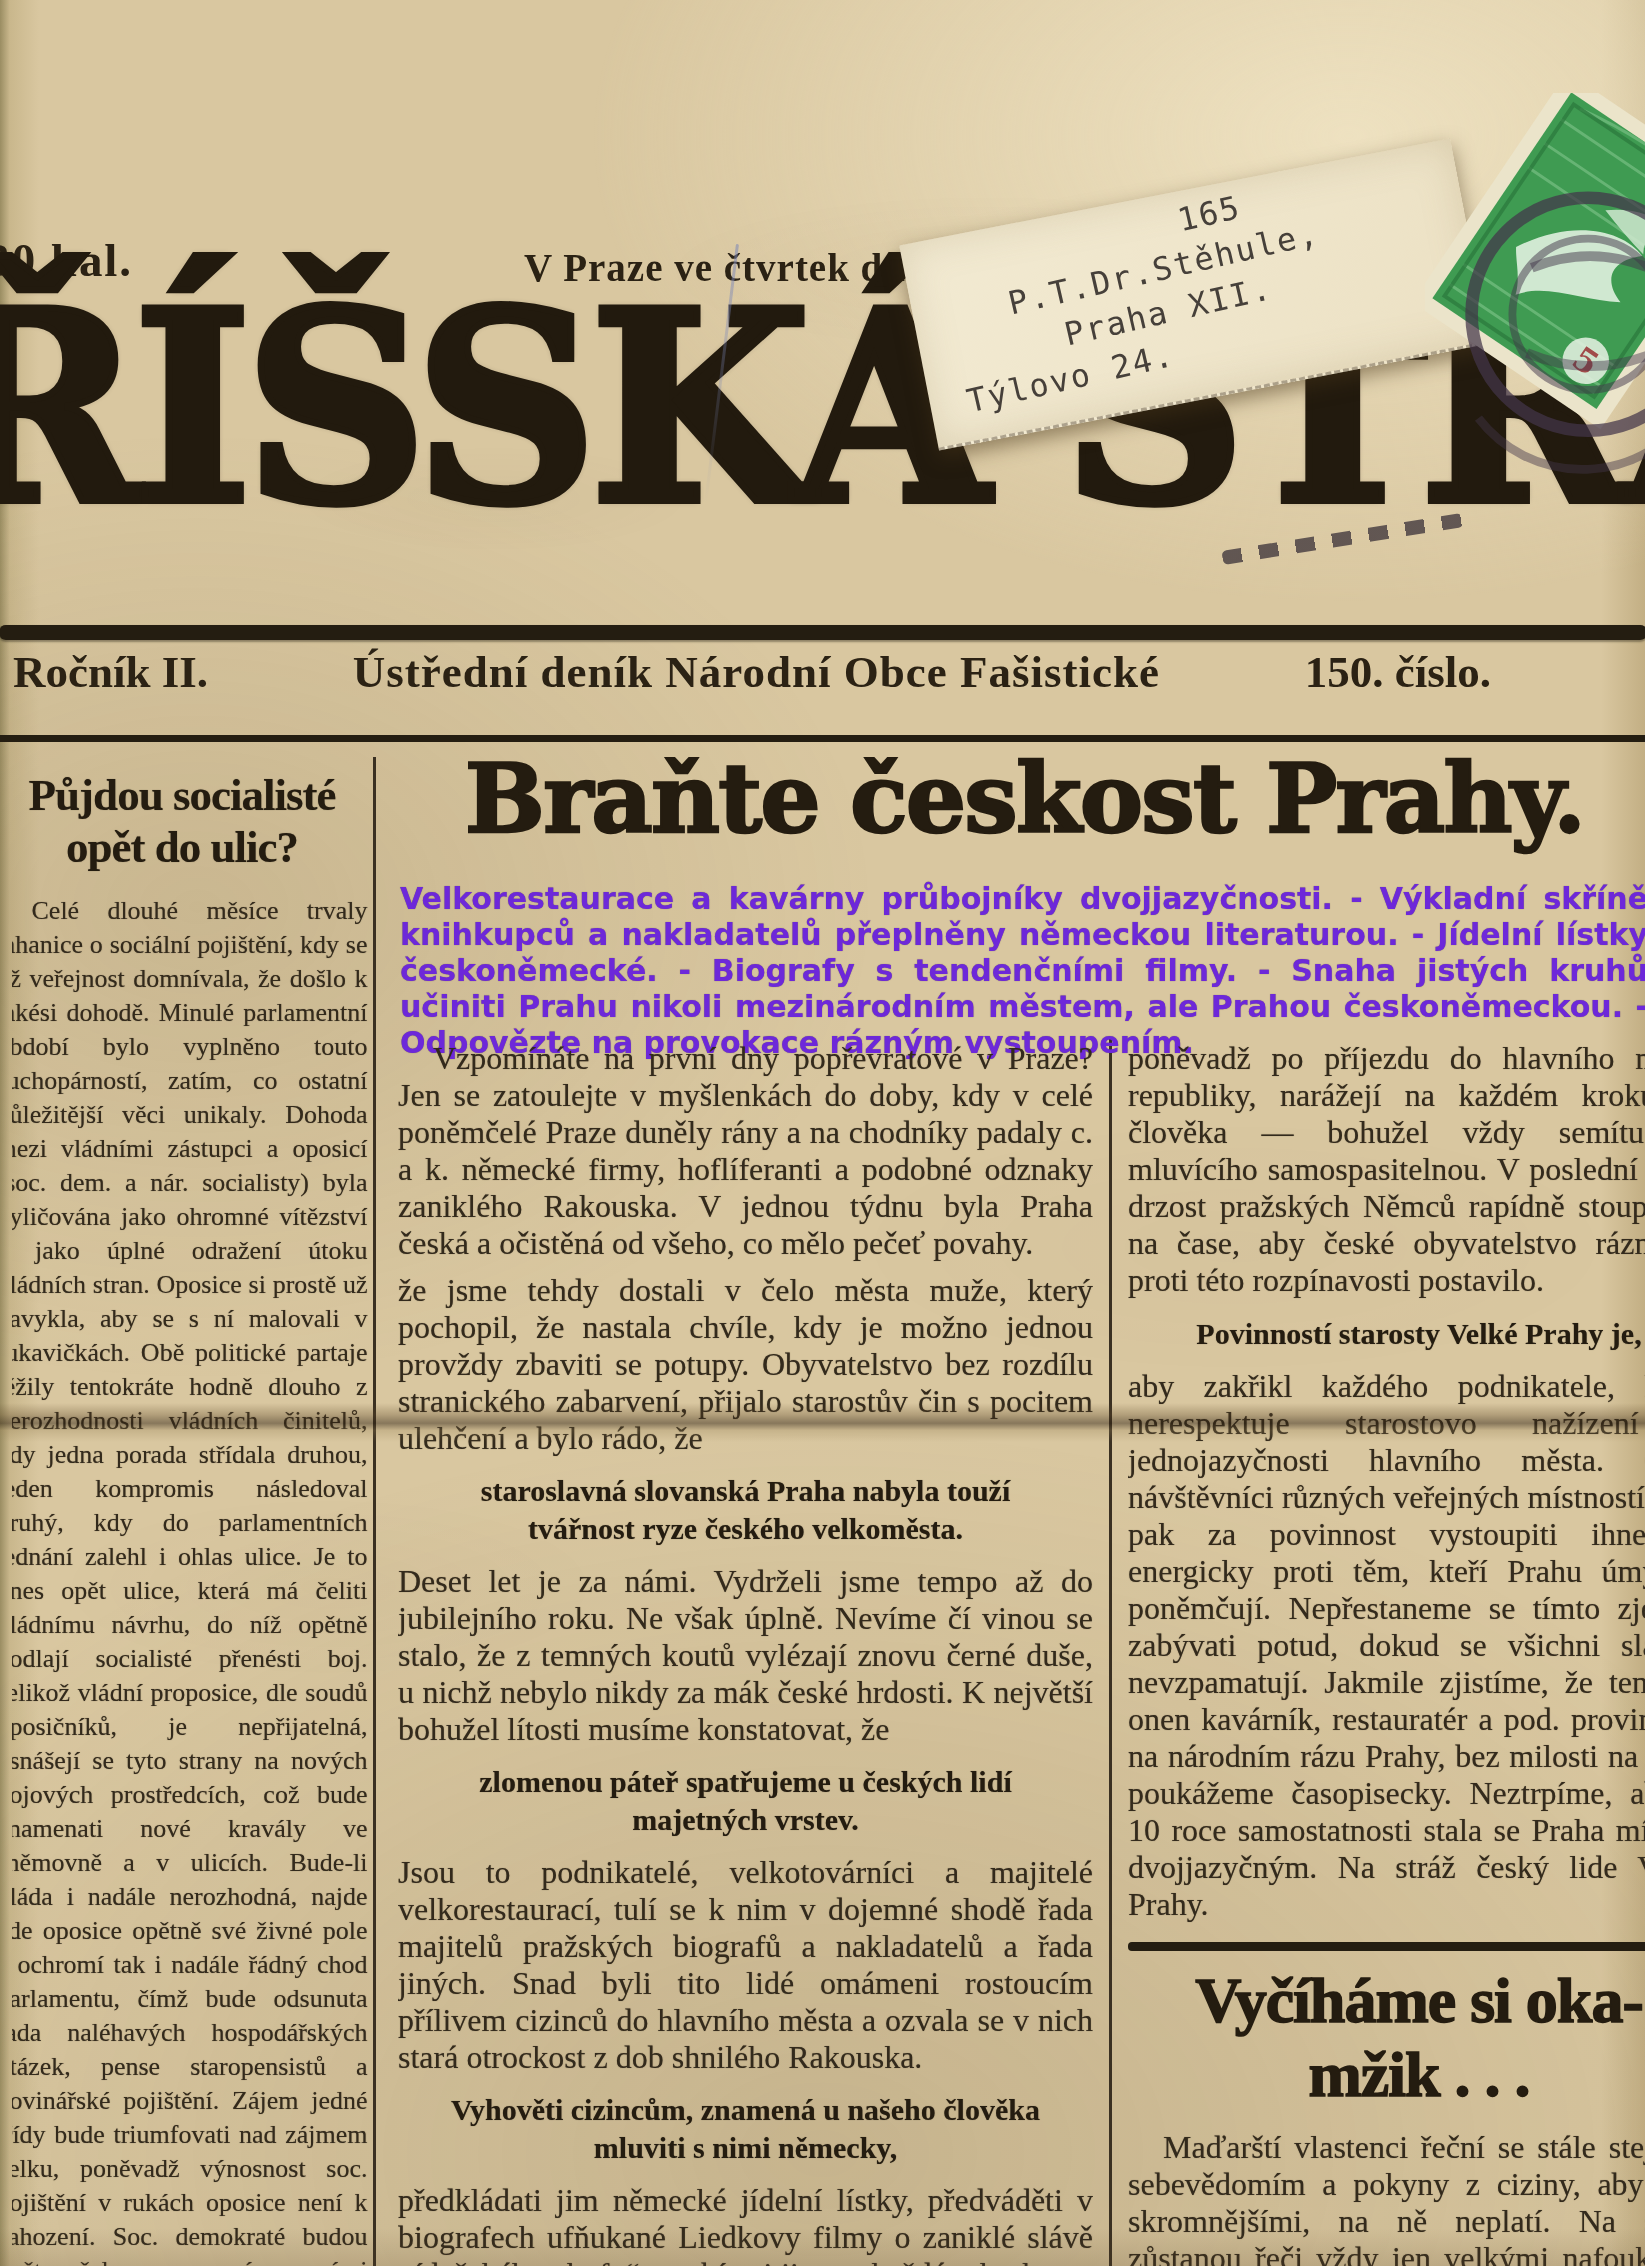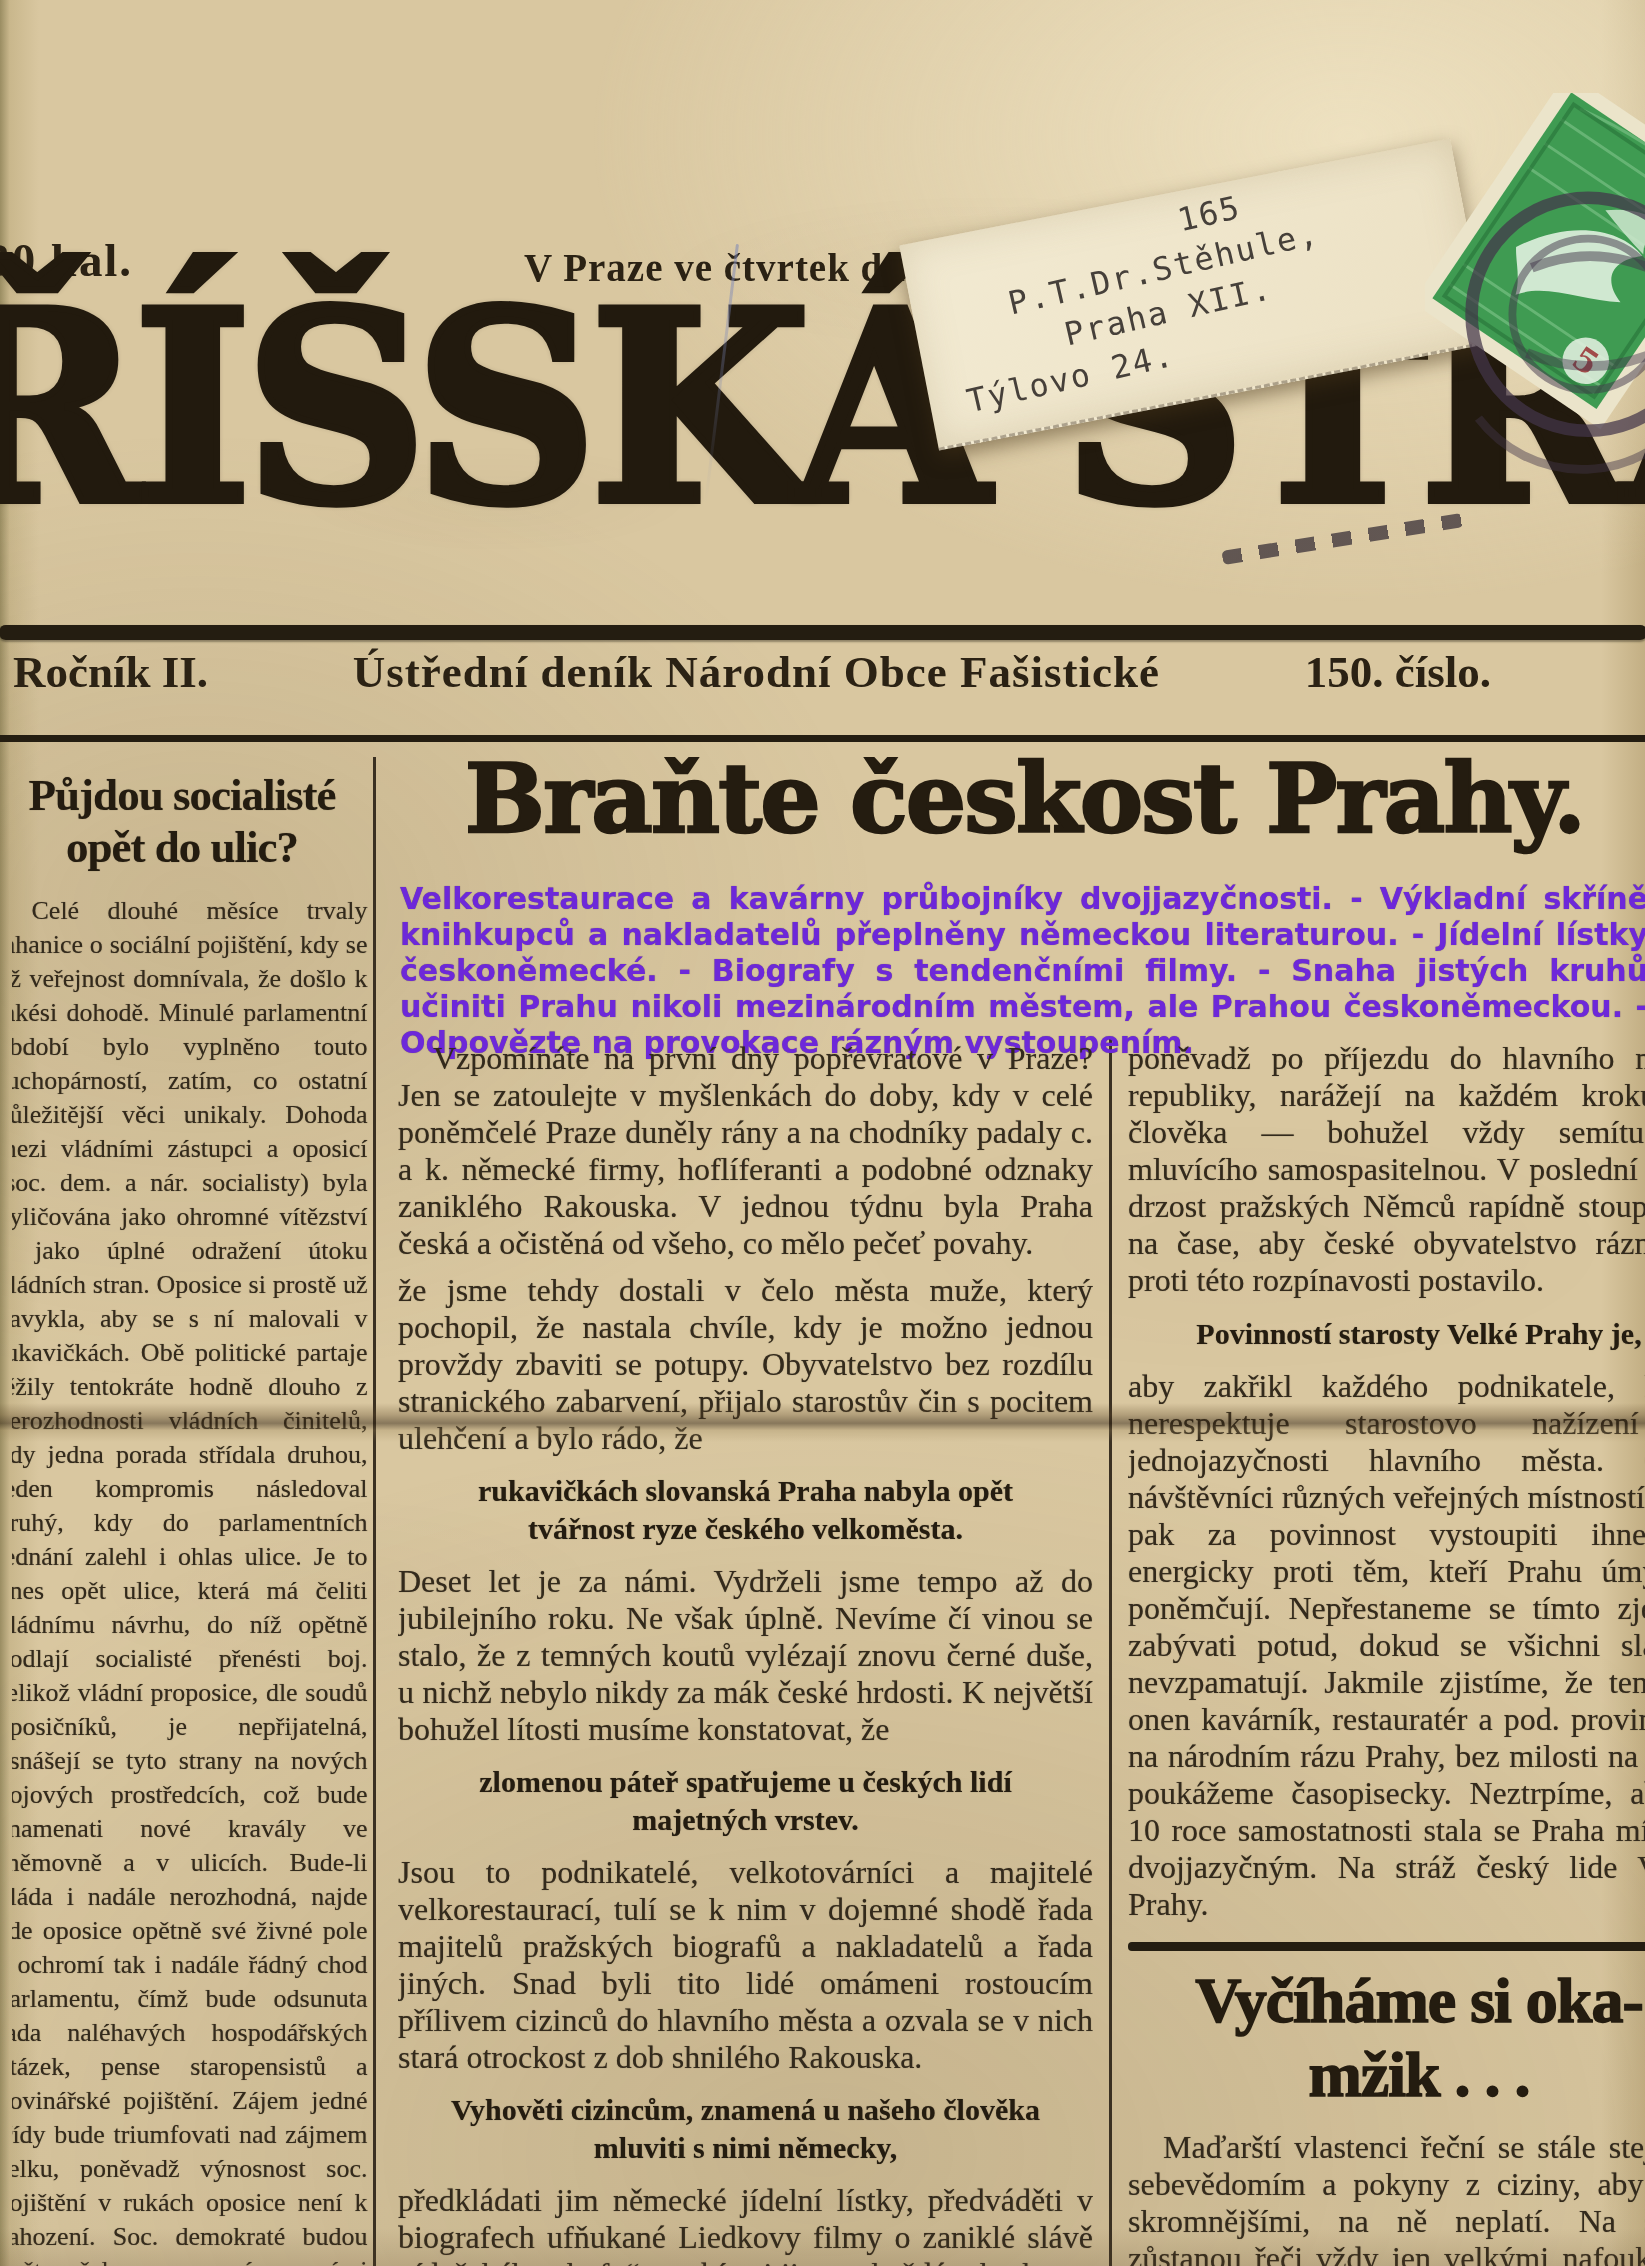--- a/index.html
+++ b/index.html
@@ -115,21 +115,21 @@
     <h2>Půjdou socialisté opět do ulic?</h2>
     <p class="body-text">Celé dlouhé měsíce trvaly tahanice o sociální pojištění, kdy se už veřejnost domnívala, že došlo k jakési dohodě. Minulé parlamentní období bylo vyplněno touto suchopárností, zatím, co ostatní důležitější věci unikaly. Dohoda mezi vládními zástupci a oposicí (soc. dem. a nár. socialisty) byla vyličována jako ohromné vítězství a jako úplné odražení útoku vládních stran. Oposice si prostě už navykla, aby se s ní malovali v rukavičkách. Obě politické partaje těžily tentokráte hodně dlouho z nerozhodnosti vládních činitelů, kdy jedna porada střídala druhou, jeden kompromis následoval druhý, kdy do parlamentních jednání zalehl i ohlas ulice. Je to dnes opět ulice, která má čeliti vládnímu návrhu, do níž opětně hodlají socialisté přenésti boj. Jelikož vládní proposice, dle soudů oposičníků, je nepřijatelná, usnášejí se tyto strany na nových bojových prostředcích, což bude znamenati nové kravály ve sněmovně a v ulicích. Bude-li vláda i nadále nerozhodná, najde zde oposice opětně své živné pole a ochromí tak i nadále řádný chod parlamentu, čímž bude odsunuta řada naléhavých hospodářských otázek, pense staropensistů a novinářské pojištění. Zájem jedné třídy bude triumfovati nad zájmem celku, poněvadž výnosnost soc. pojištění v rukách oposice není k zahození. Soc. demokraté budou opět v čele rozamusení a musí si ostatně hodně pospíšiti, než jejich kolegové ze strany národně socialistické naleznou na podzim do vlády. Neboť pak by zůstali na holičkách a ve dvou se lépe táhne. Komunisti, po debaklech včerejška, by také rádi viděli „mluvící ulici“, která by měla pozvednouti jejich pokleslou a zamženou autoritu, aby se neřeklo, že oni nic, že jsou muzikanty. Proto už dnes namlouvají dělnictvu, které je denně vláčeno protichůdnou názorovostí svých předáků, aby se připravilo na spontánní odpor, aby šlo opět do ulic, utvořilo jednotnou frontu a tak odstranilo důsledky „hanebného kompro-</p>
   </div>
 
   <h1 class="main-headline">Braňte českost Prahy.</h1>
   <p class="lead">Velkorestaurace a kavárny průbojníky dvojjazyčnosti. - Výkladní skříně knihkupců a nakladatelů přeplněny německou literaturou. - Jídelní lístky českoněmecké. - Biografy s tendenčními filmy. - Snaha jistých kruhů učiniti Prahu nikoli mezinárodním městem, ale Prahou českoněmeckou. - Odpovězte na provokace rázným vystoupením.</p>
 
   <div class="col-center">
     <p class="body-text">Vzpomínáte na první dny popřevratové v Praze? Jen se zatoulejte v myšlenkách do doby, kdy v celé poněmčelé Praze duněly rány a na chodníky padaly c. a k. německé firmy, hoflíferanti a podobné odznaky zaniklého Rakouska. V jednou týdnu byla Praha česká a očistěná od všeho, co mělo pečeť povahy.</p>
     <p class="body-text noindent">že jsme tehdy dostali v čelo města muže, který pochopil, že nastala chvíle, kdy je možno jednou provždy zbaviti se potupy. Obyvatelstvo bez rozdílu stranického zabarvení, přijalo starostův čin s pocitem ulehčení a bylo rádo, že</p>
-    <h3 class="subhead">rukavičkách slovanská Praha nabyla opět tvářnost ryze českého velkoměsta.</h3>
+    <h3 class="subhead">staroslavná slovanská Praha nabyla touží tvářnost ryze českého velkoměsta.</h3>
     <p class="body-text noindent">Deset let je za námi. Vydrželi jsme tempo až do jubilejního roku. Ne však úplně. Nevíme čí vinou se stalo, že z temných koutů vylézají znovu černé duše, u nichž nebylo nikdy za mák české hrdosti. K největší bohužel lítosti musíme konstatovat, že</p>
     <h3 class="subhead">zlomenou páteř spatřujeme u českých lidí majetných vrstev.</h3>
     <p class="body-text noindent">Jsou to podnikatelé, velkotovárníci a majitelé velkorestaurací, tulí se k nim v dojemné shodě řada majitelů pražských biografů a nakladatelů a řada jiných. Snad byli tito lidé omámeni rostoucím přílivem cizinců do hlavního města a ozvala se v nich stará otrockost z dob shnilého Rakouska.</p>
     <h3 class="subhead">Vyhověti cizincům, znamená u našeho člověka mluviti s nimi německy,</h3>
     <p class="body-text noindent">předkládati jim německé jídelní lístky, předváděti v biografech ufňukané Liedkovy filmy o zaniklé slávě vídeňského „hofu“ a nabízeti jim na každém kroku co možno nejvíce věcí z „Reichu“ a Rakouska. Ano, tací jsou naši lidé. Zapo-</p>
   </div>
 
   <div class="col-right">
     <p class="body-text noindent">poněvadž po příjezdu do hlavního města republiky, narážejí na každém kroku na člověka — bohužel vždy semítu — mluvícího samospasitelnou. V poslední době drzost pražských Němců rapídně stoupá. Je na čase, aby české obyvatelstvo rázně se proti této rozpínavosti postavilo.</p>
     <h3 class="subhead">Povinností starosty Velké Prahy je,</h3>

